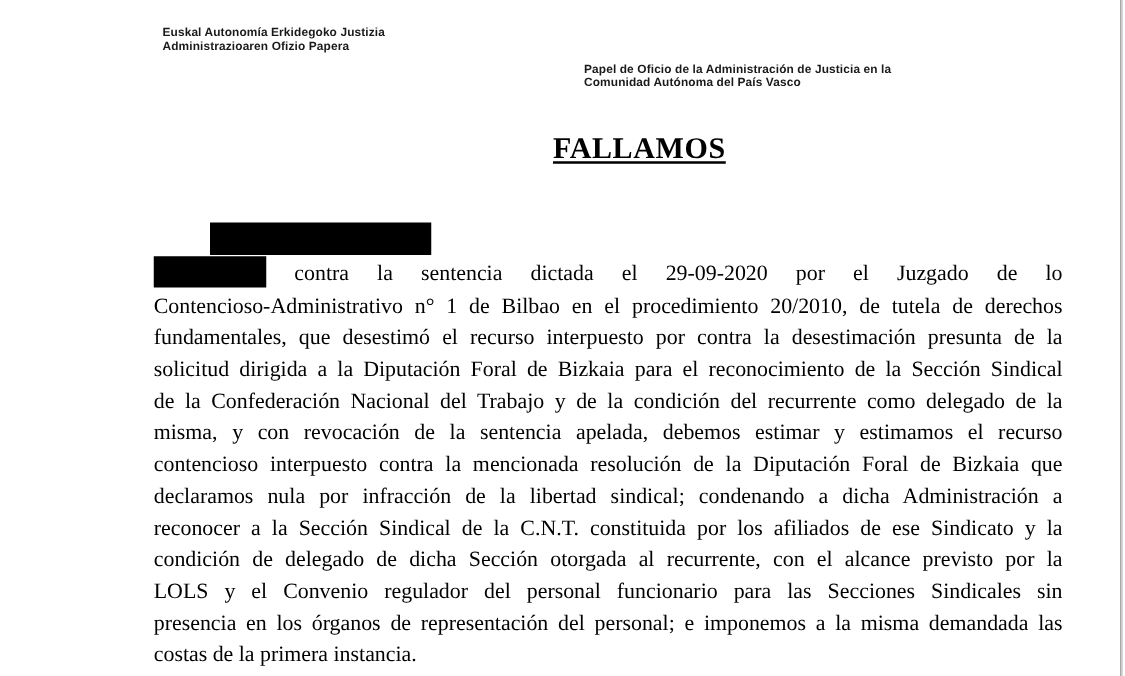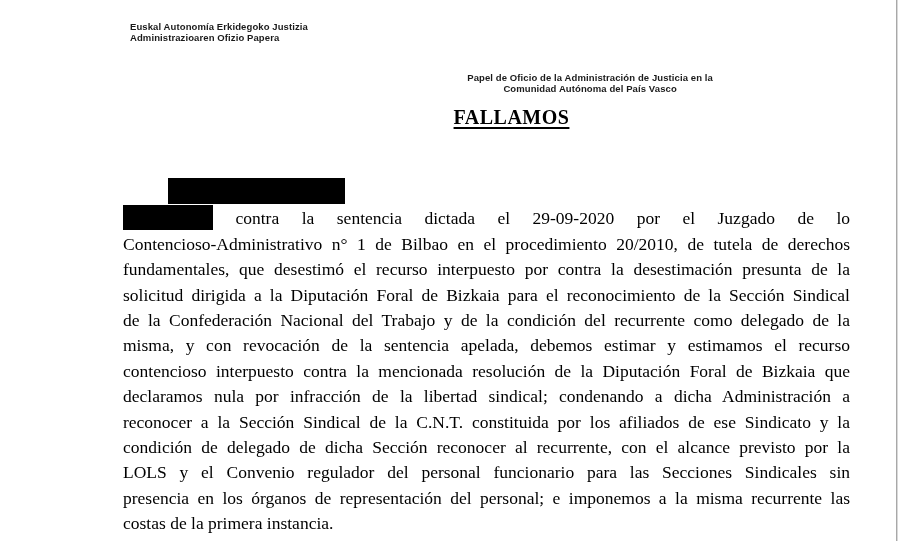--- a/index.html
+++ b/index.html
@@ -28,30 +28,30 @@
   .hdr {
     position: absolute;
     font-family: "Liberation Sans", "DejaVu Sans", sans-serif;
     font-weight: bold;
     font-size: 9.5px;
     line-height: 11px;
     color: #1a1a1a;
     letter-spacing: 0.1px;
   }
   .hdr-left  { left: 130px; top: 21px; text-align: left; }
-  .hdr-right { right: 57px; top: 50px; text-align: center; margin-top: 22px; }
+  .hdr-right { right: 57px; top: 50px; text-align: left; }
   .doc-title {
     position: absolute;
     left: 123px;
     top: 106px;
     width: 777px;
     text-align: center;
     font-family: "Liberation Serif", "DejaVu Serif", serif;
     font-weight: bold;
-    font-size: 20px;
+    font-size: 24px;
     color: #000000;
     letter-spacing: 0.5px;
     text-decoration: underline;
     text-decoration-thickness: 2px;
     text-underline-offset: 3px;
   }
   .body-text {
     position: absolute;
     left: 123px;
     top: 178px;
@@ -100,21 +100,21 @@
       <div class="body-line indent"> <span class="redaction r-end" style="width: 177px; background: rgb(0, 0, 0);"></span></div>
       <div class="body-line"><span class="redaction r-start" style="width: 90px; background: rgb(0, 0, 0);"></span> <span>contra la sentencia dictada el 29-09-2020 por el Juzgado de lo</span></div>
       <div class="body-line"><span>Contencioso-Administrativo n° 1 de Bilbao en el procedimiento 20/2010, de tutela de derechos</span></div>
       <div class="body-line"><span>fundamentales, que desestimó el recurso interpuesto por contra la desestimación presunta de la</span></div>
       <div class="body-line"><span>solicitud dirigida a la Diputación Foral de Bizkaia para el reconocimiento de la Sección Sindical</span></div>
       <div class="body-line"><span>de la Confederación Nacional del Trabajo y de la condición del recurrente como delegado de la</span></div>
       <div class="body-line"><span>misma, y con revocación de la sentencia apelada, debemos estimar y estimamos el recurso</span></div>
       <div class="body-line"><span>contencioso interpuesto contra la mencionada resolución de la Diputación Foral de Bizkaia que</span></div>
       <div class="body-line"><span>declaramos nula por infracción de la libertad sindical; condenando a dicha Administración a</span></div>
       <div class="body-line"><span>reconocer a la Sección Sindical de la C.N.T. constituida por los afiliados de ese Sindicato y la</span></div>
-      <div class="body-line"><span>condición de delegado de dicha Sección reconocer al recurrente, con el alcance previsto por la</span></div>
+      <div class="body-line"><span>condición de delegado de dicha Sección otorgada al recurrente, con el alcance previsto por la</span></div>
       <div class="body-line"><span>LOLS y el Convenio regulador del personal funcionario para las Secciones Sindicales sin</span></div>
-      <div class="body-line"><span>presencia en los órganos de representación del personal; e imponemos a la misma recurrente las</span></div>
+      <div class="body-line"><span>presencia en los órganos de representación del personal; e imponemos a la misma demandada las</span></div>
       <div class="body-line last"><span>costas de la primera instancia.</span></div>
     </div>
 
   <div class="page-edge"></div>
 
 </div>
 
 </body></html>

